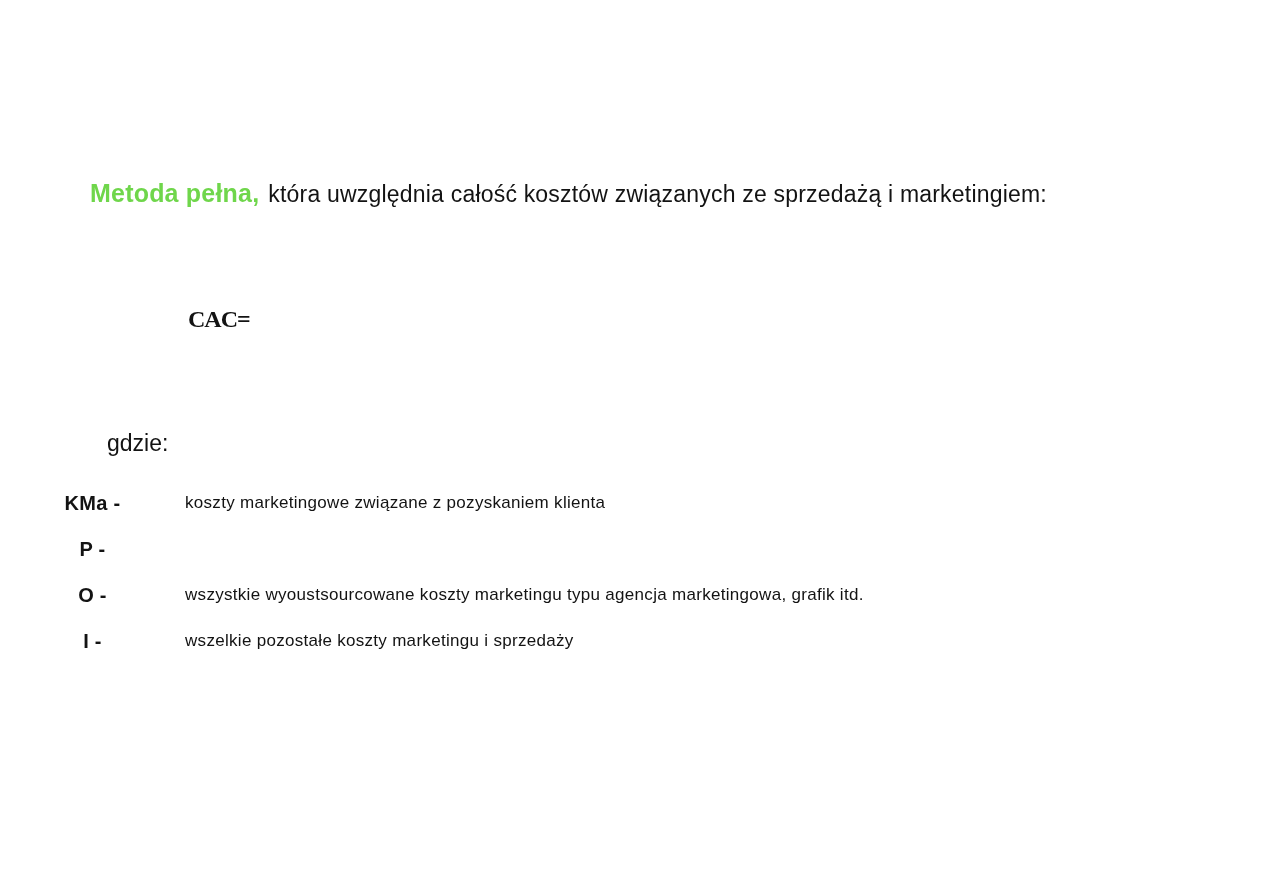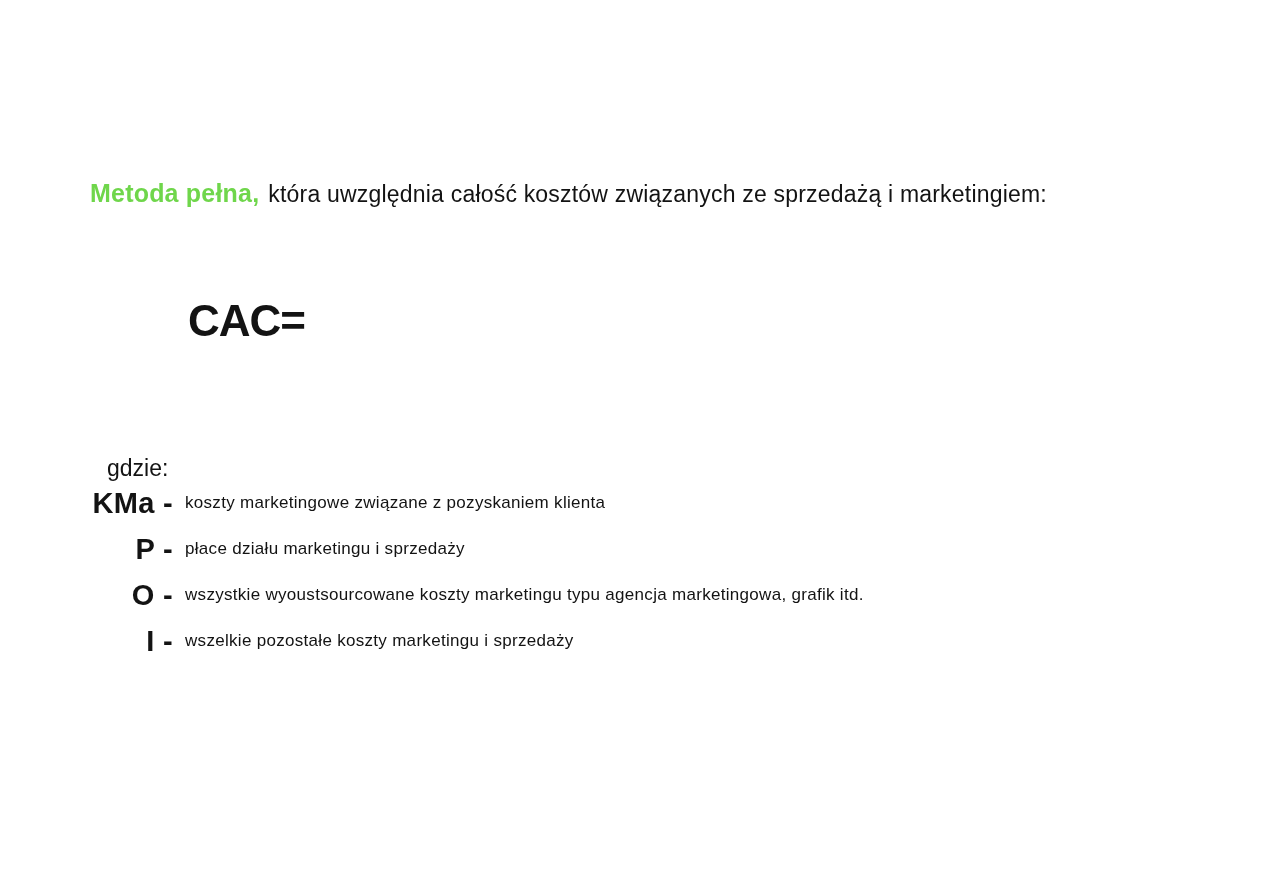--- a/index.html
+++ b/index.html
@@ -33,24 +33,25 @@
   .heading .highlight {
     color: var(--accent);
     font-weight: 800;
     font-size: 25px;
     margin-right: 9px;
     letter-spacing: 0.2px;
   }
   .formula-lhs {
     position: absolute;
     left: 188px;
-    top: 296px;
-    font-size: 44px;
+    top: 306px;
+    font-size: 24px;
     font-weight: 800;
     letter-spacing: -1px;
+    font-family: Liberation Serif, serif;
   }
   .fraction {
     position: absolute;
     left: 320px;
     top: 288px;
     width: 580px;
     text-align: center;
   }
   .numerator {
     font-size: 22px;
@@ -67,39 +68,38 @@
   .denominator {
     font-size: 23px;
     font-weight: 700;
     letter-spacing: 0.2px;
   }
   .where {
     position: absolute;
     left: 107px;
     top: 430px;
     font-size: 23px;
-    margin-top: 25px;
   }
   .definitions {
     position: absolute;
     left: 0;
     top: 480px;
     width: 1280px;
   }
   .def-row {
     display: flex;
     height: 46px;
     line-height: 46px;
     white-space: nowrap;
   }
   .def-term {
     width: 173px;
-    text-align: right;
+    text-align: center;
     font-weight: 800;
-    font-size: 29px;
+    font-size: 20px;
     letter-spacing: 0.3px;
     flex: 0 0 173px;
     padding-left: 12px;
   }
   .def-desc {
     margin-left: 12px;
     font-size: 17px;
     letter-spacing: 0.3px;
   }
 </style>
@@ -117,21 +117,20 @@
 
   <div class="where">gdzie:</div>
 
   <div class="definitions">
     <div class="def-row">
       <span class="def-term">KMa -</span>
       <span class="def-desc">koszty marketingowe związane z pozyskaniem klienta</span>
     </div>
     <div class="def-row">
       <span class="def-term">P -</span>
-      <span class="def-desc">płace działu marketingu i sprzedaży</span>
     </div>
     <div class="def-row">
       <span class="def-term">O -</span>
       <span class="def-desc">wszystkie wyoustsourcowane koszty marketingu typu agencja marketingowa, grafik itd.</span>
     </div>
     <div class="def-row">
       <span class="def-term">I -</span>
       <span class="def-desc">wszelkie pozostałe koszty marketingu i sprzedaży</span>
     </div>
   </div>

